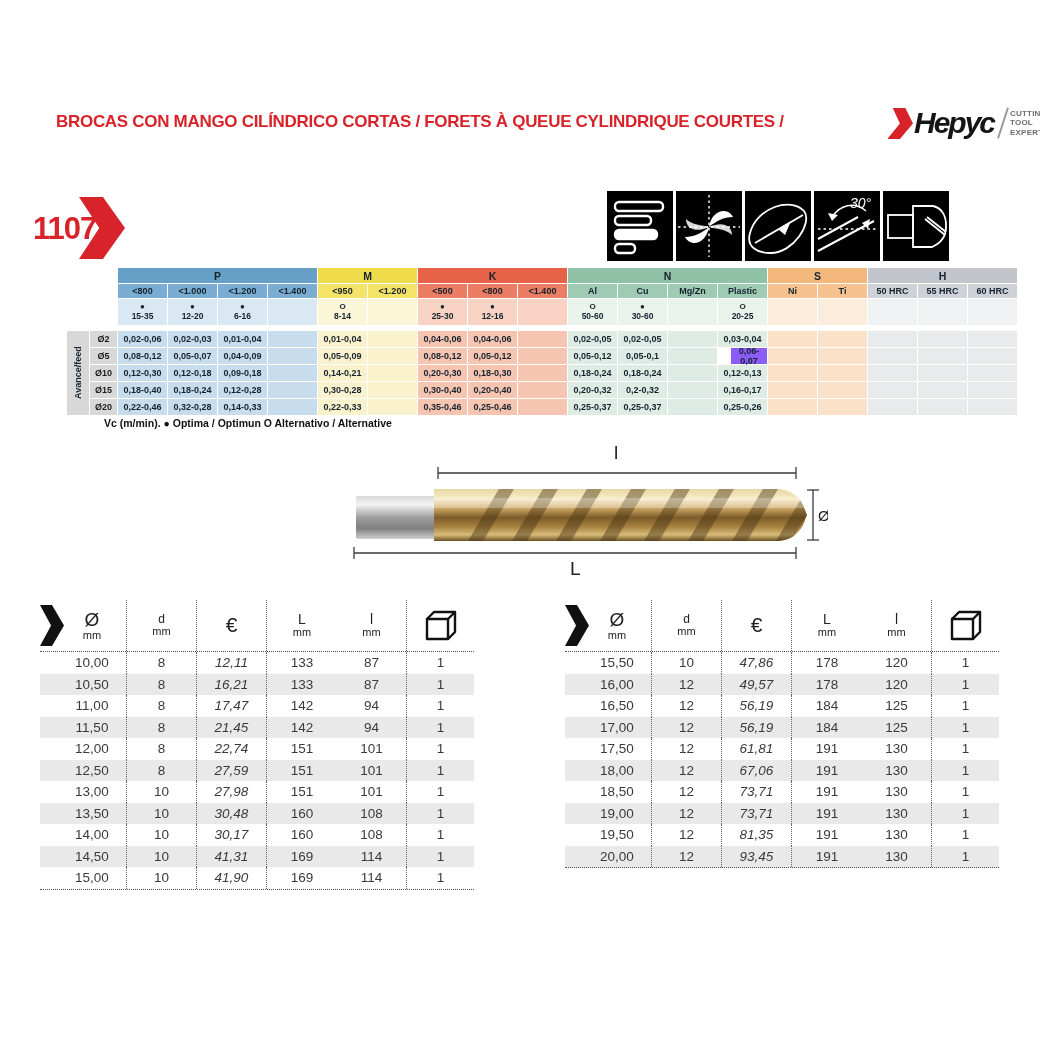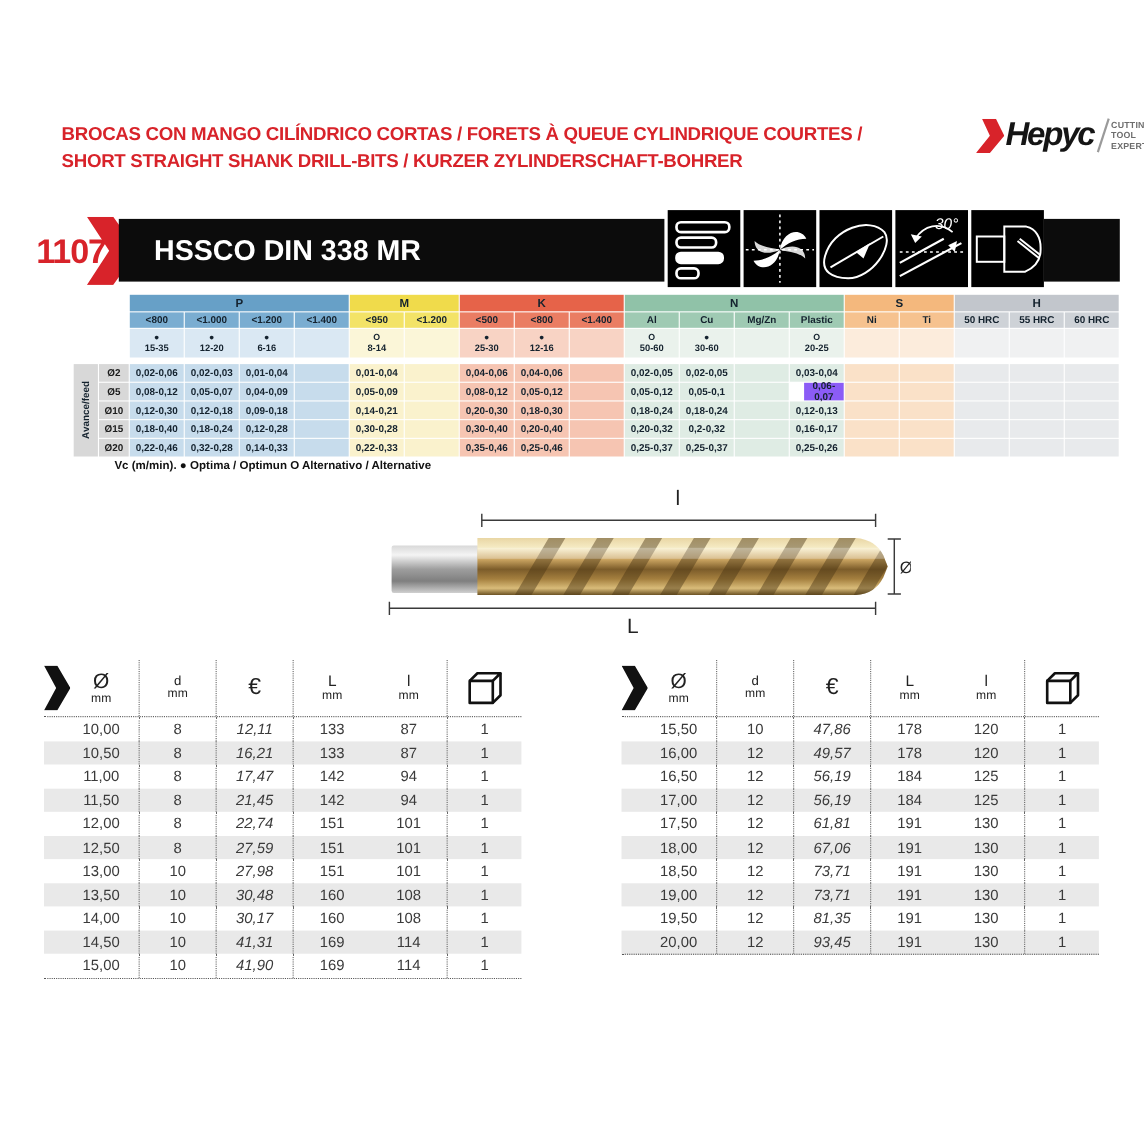--- a/index.html
+++ b/index.html
@@ -69,39 +69,35 @@
   .pt-row .c3{font-style:italic;}
   .cell{height:100%;display:flex;align-items:center;justify-content:center;}
 </style>
 </head>
 <body>
 
 <div class="page">
 
   <div class="header-title">
     <div>BROCAS CON MANGO CILÍNDRICO CORTAS / FORETS À QUEUE CYLINDRIQUE COURTES /</div>
-    <div>SHORT STRAIGHT SHANK DRILL-BITS / KURZER ZYLINDERSCHAFT-BOHRER</div>
   </div>
 
   <div class="logo">
     <div class="logo-mark"></div>
     <div class="logo-text">Hepyc</div>
     <div class="logo-sep"></div>
     <div class="logo-tagline">
       <span>CUTTING</span>
       <span>TOOL</span>
       <span>EXPERTS</span>
     </div>
   </div>
 
   <div class="code">1107</div>
   <div class="code-chevron"></div>
-  <div class="black-bar">
-    <span class="bar-title">HSSCO DIN 338 MR</span>
-  </div>
 
   <div class="icon-strip">
     <div class="icon-tile">
       <svg width="66" height="70" viewBox="0 0 66 70">
         <g stroke="#fff" stroke-width="2.4" fill="none">
           <rect x="8" y="11" width="48" height="9" rx="4"></rect>
           <rect x="8" y="25" width="36" height="9" rx="4"></rect>
           <rect x="8" y="39" width="42" height="9" rx="4" fill="#fff"></rect>
           <rect x="8" y="53" width="20" height="9" rx="4"></rect>
         </g>

